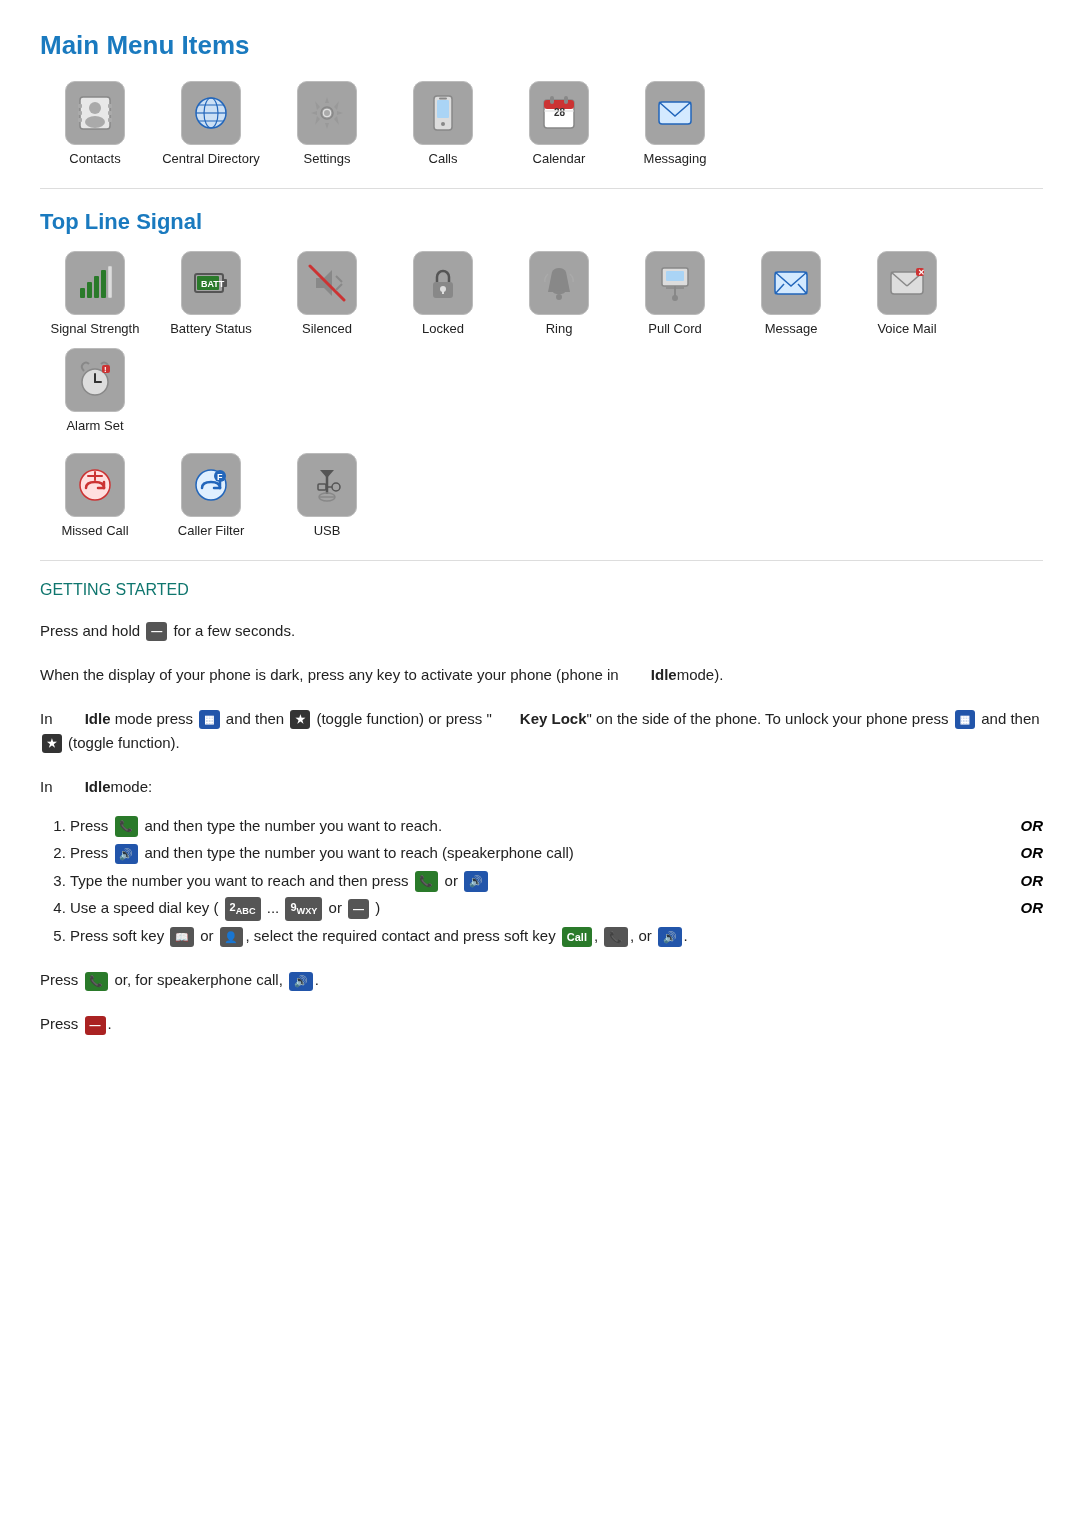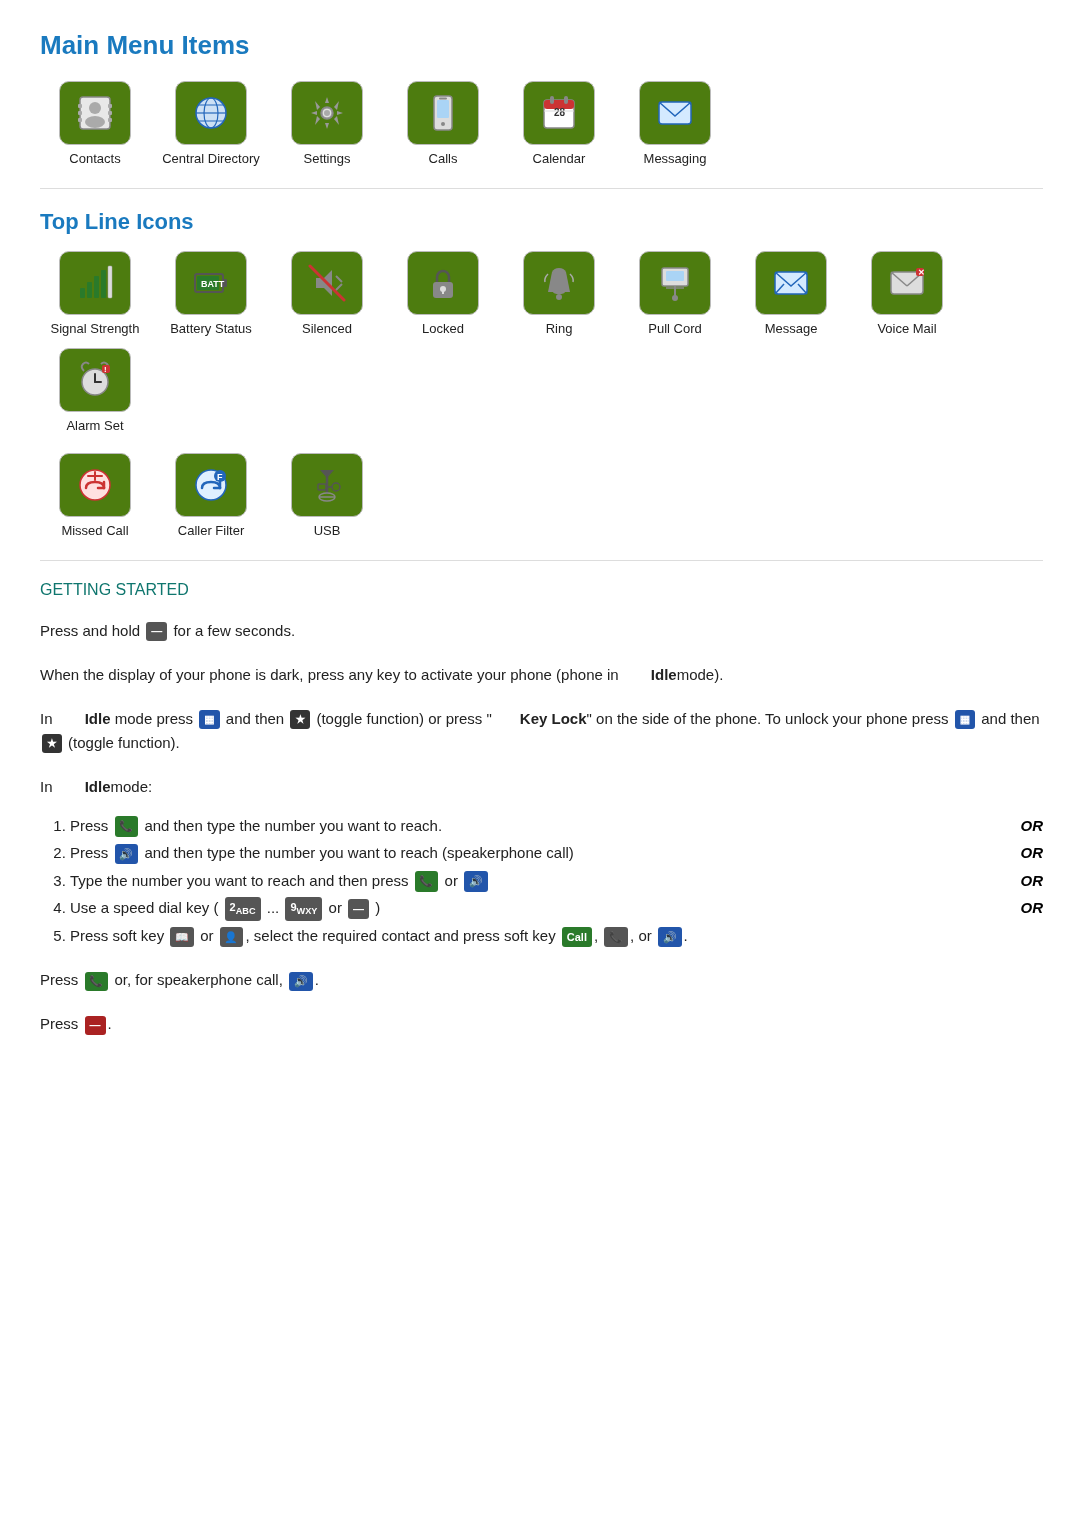--- a/index.html
+++ b/index.html
@@ -34,29 +34,29 @@
     .icon-item {
       display: flex;
       flex-direction: column;
       align-items: center;
       width: 110px;
       text-align: center;
       font-size: 13px;
       line-height: 1.3;
     }
     .icon-box {
-      width: 72px;
+      width: 60px;
       height: 64px;
       border: 1px solid #bbb;
       border-radius: 10px;
       display: flex;
       align-items: center;
       justify-content: center;
       margin-bottom: 6px;
-      background: #4d7c0f;
+      background: #a3a3a3;
       font-size: 28px;
     }
     .icon-box svg {
       width: 38px;
       height: 38px;
     }
     .section-divider {
       border: none;
       border-top: 1px solid #ddd;
       margin: 20px 0;
@@ -213,21 +213,21 @@
         <rect x="3" y="8" width="32" height="22" rx="3" fill="#d4eaff" stroke="#2266bb" stroke-width="1.5"></rect>
         <polyline points="3,8 19,22 35,8" fill="none" stroke="#2266bb" stroke-width="1.5"></polyline>
       </svg>
     </div>
     <span>Messaging</span>
   </div>
 </div>
 
 <hr class="section-divider">
 
-<div class="section-title">Top Line Icons</div>
+<div class="section-title">Top Line Signal</div>
 
 <div class="icon-grid">
 
   <div class="icon-item">
     <div class="icon-box">
       <svg viewBox="0 0 38 38" fill="none" xmlns="http://www.w3.org/2000/svg">
         <rect x="4" y="24" width="5" height="10" rx="1" fill="#2a7a2a"></rect>
         <rect x="11" y="18" width="5" height="16" rx="1" fill="#2a7a2a"></rect>
         <rect x="18" y="12" width="5" height="22" rx="1" fill="#2a7a2a"></rect>
         <rect x="25" y="6" width="5" height="28" rx="1" fill="#2a7a2a"></rect>

